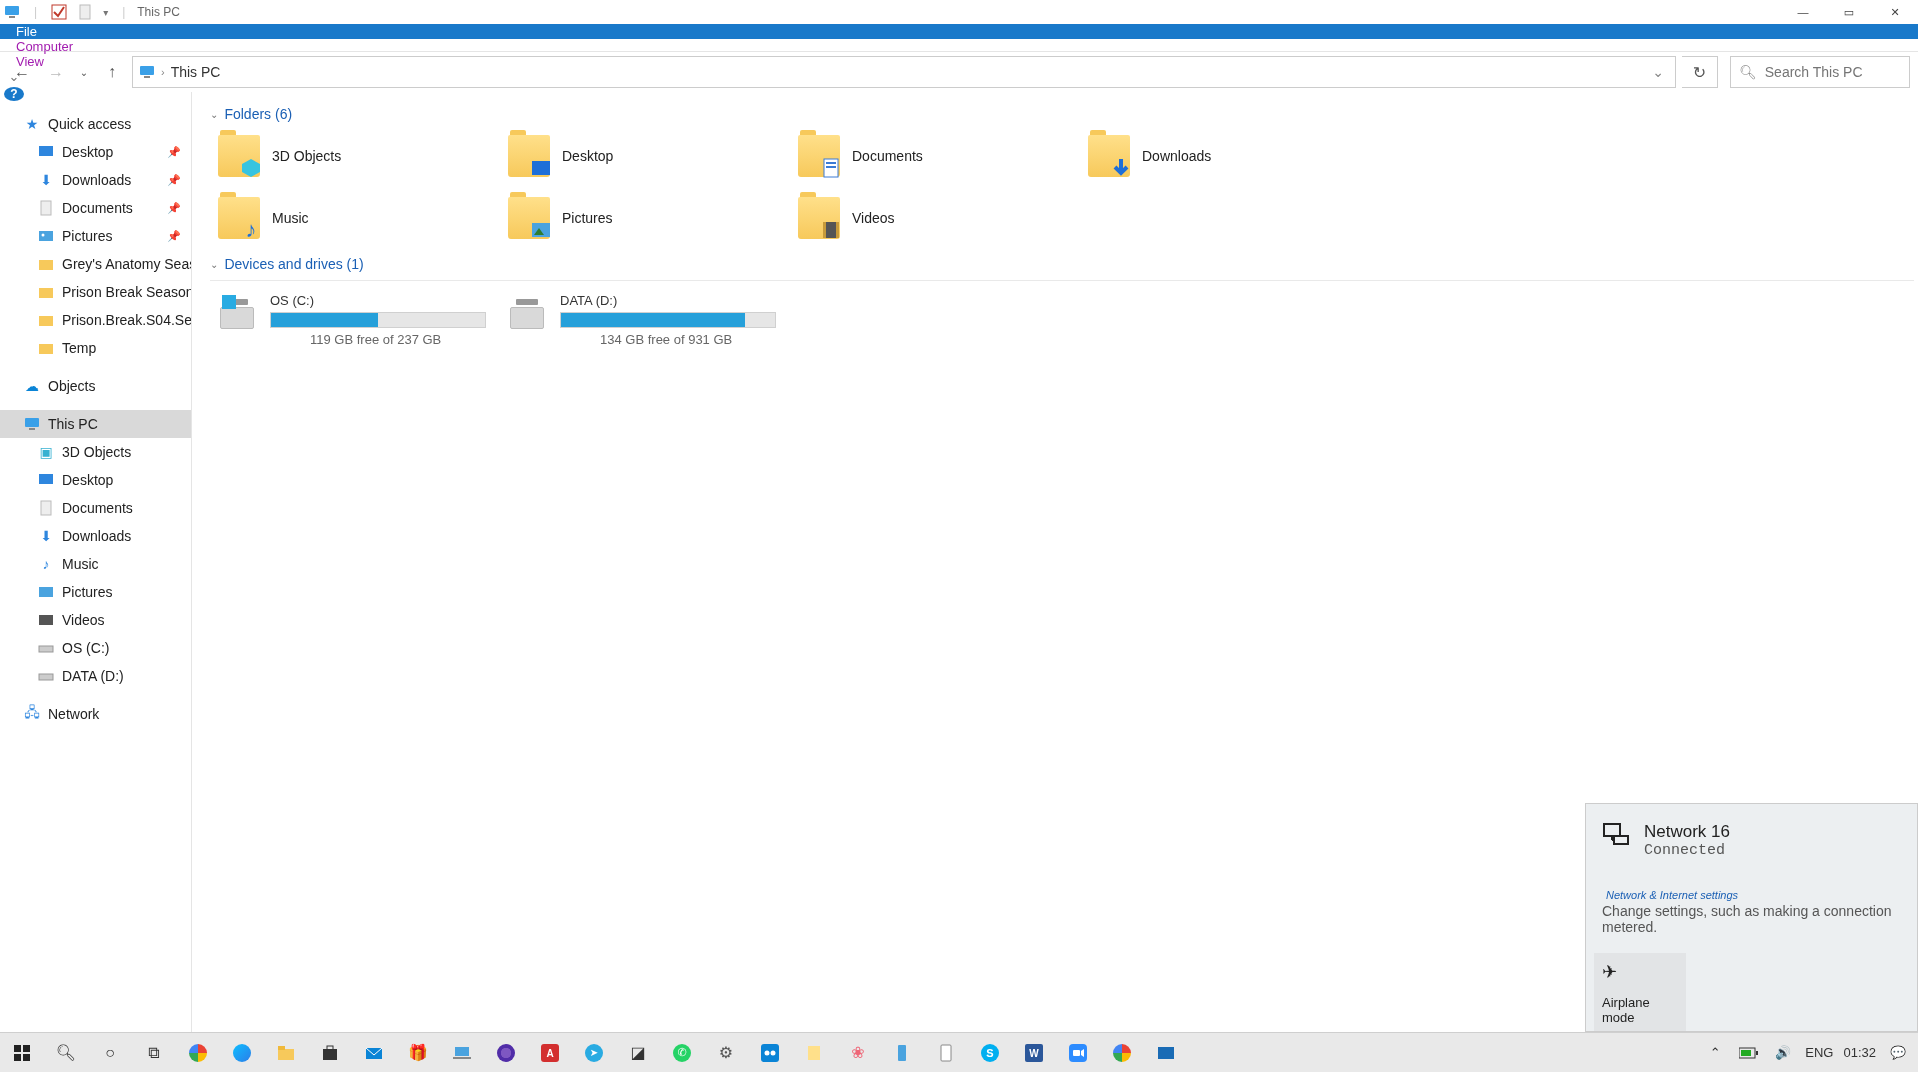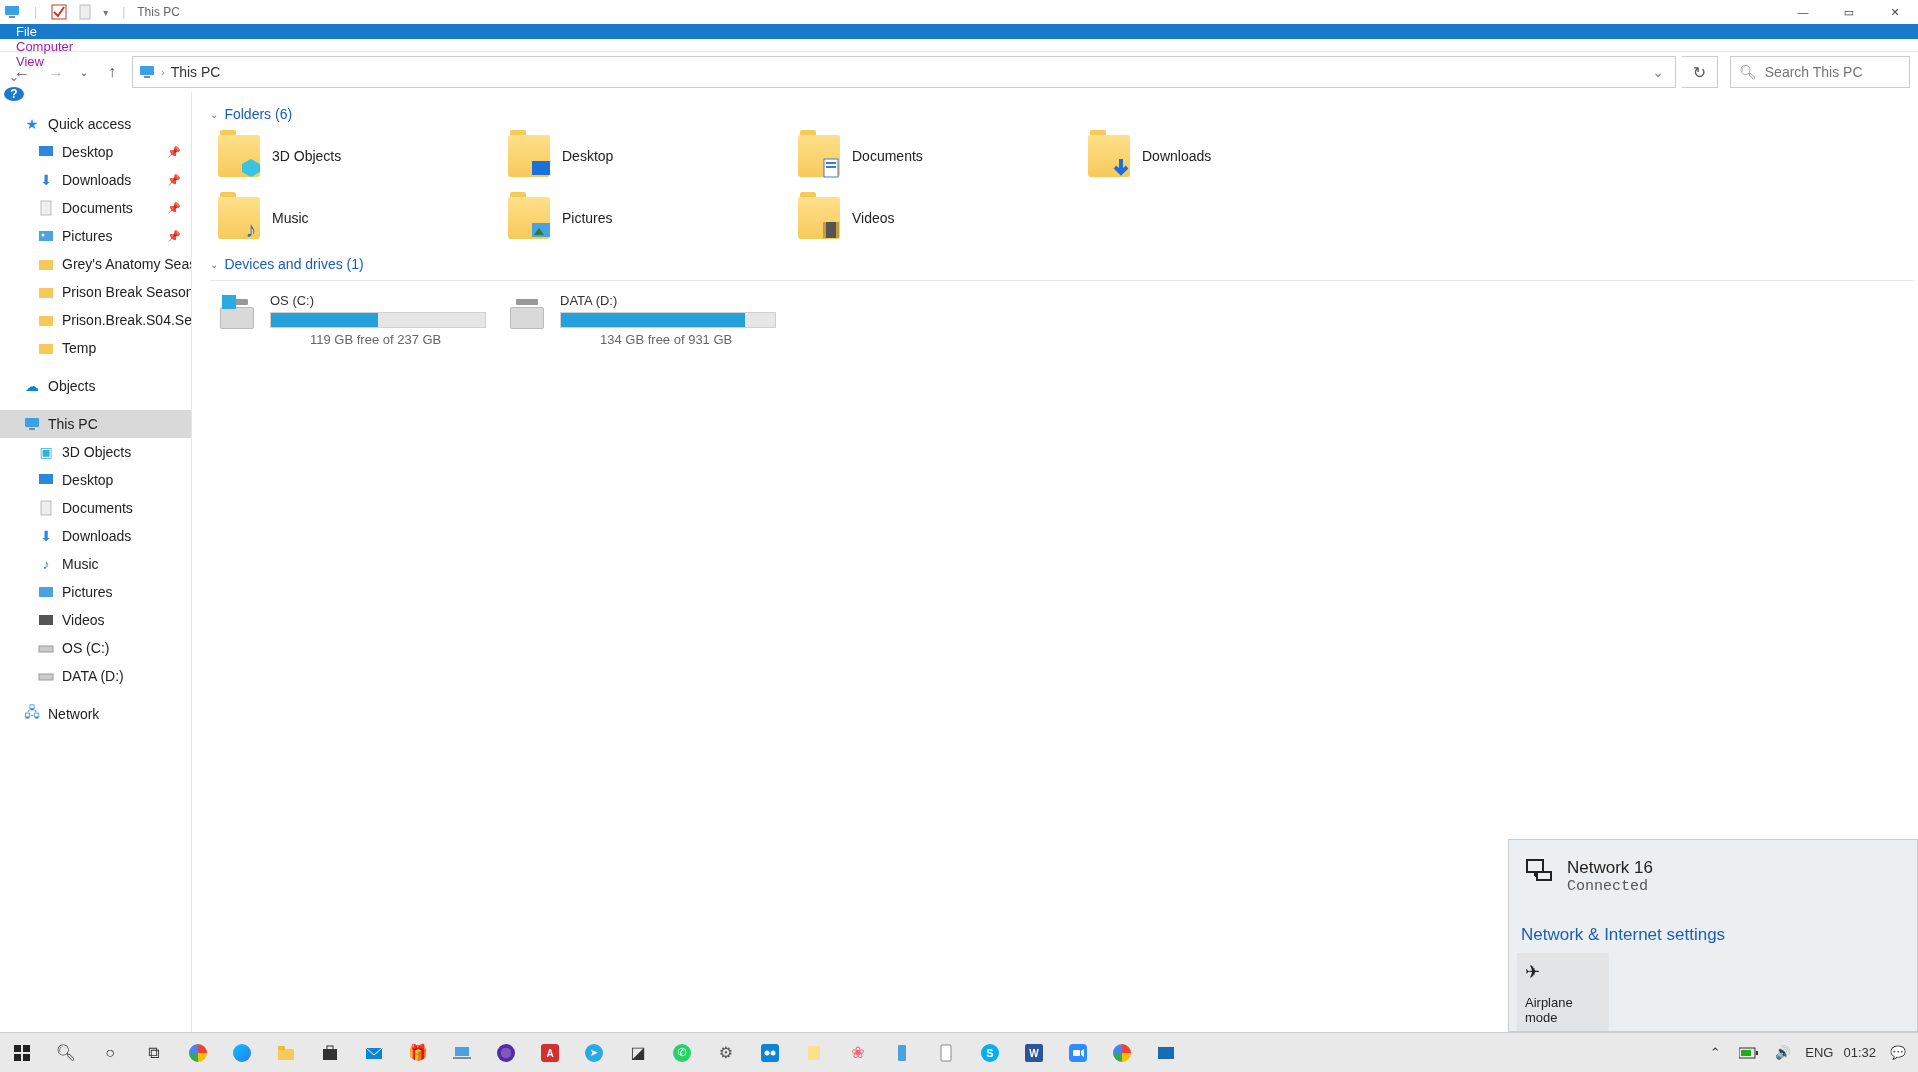--- a/index.html
+++ b/index.html
@@ -59,26 +59,26 @@
   .driveicon { width: 42px; height: 42px; position: relative; }
   .driveicon .body { position:absolute; left:2px; right:2px; top:14px; bottom:6px; background:#d9d9d9; border:1px solid #bbb; border-radius:2px; }
   .driveicon .slot { position:absolute; left:8px; right:8px; top:6px; height:6px; background:#999; border-radius:1px; }
   .driveinfo { flex: 1; font-size: 13px; color: #333; }
   .drivebar { width: 216px; height: 16px; background: #e6e6e6; margin: 4px 0; position: relative; border: 1px solid #d0d0d0; }
   .drivebar .fill { position: absolute; left: 0; top: 0; bottom: 0; background: #26a0da; }
   .drivefree { color: #666; font-size: 13px; margin-left: 40px; }
   .groupline { border-top: 1px solid #e9e9e9; margin: 2px 0 8px 14px; }
 
   
-  .flyout { position: absolute; right: 0; bottom: 40px; width: 410px; background: #eceff1; border: 1px solid #ccc; font-size: 15px; color: #222; }
+  .flyout { position: absolute; right: 0; bottom: 40px; width: 333px; background: #eceff1; border: 1px solid #ccc; font-size: 15px; color: #222; }
   .flyout .netrow { display: flex; gap: 14px; padding: 18px 16px 12px 16px; align-items: flex-start; }
   .flyout .neticon { width: 28px; height: 24px; }
   .flyout .netname { font-size: 17px; }
   .flyout .netstate { color: #555; font-size: 15px; font-family: Liberation Mono, monospace; }
-  .flyout .link { color: #1a5fb4; padding: 18px 16px 2px 12px; font-size: 17px; }
+  .flyout .link { color: #1a5fb4; padding: 18px 16px 2px 20px; font-size: 11px; font-style: italic; }
   .flyout .linksub { color: #555; padding: 0 16px 12px 16px; font-size: 14px; }
   .flyout .tilerow { display: flex; padding: 6px 0 0 8px; }
   .flyout .tile { width: 92px; height: 78px; background: #e2e4e6; display: flex; flex-direction: column; align-items: flex-start; justify-content: space-between; padding: 8px 8px 6px 8px; font-size: 13px; }
   .flyout .tile .ticon { font-size: 18px; }
 
   
   .taskbar { position: absolute; left: 0; right: 0; bottom: 0; height: 40px; background: #e9e9e9; border-top: 1px solid #cfcfcf; display: flex; align-items: center; }
   .taskbar .tbtn { width: 44px; height: 40px; display: flex; align-items: center; justify-content: center; font-size: 16px; color: #333; }
   .taskbar .tray { margin-left: auto; display: flex; align-items: center; gap: 10px; padding-right: 8px; font-size: 13px; color: #333; }
   .taskbar .tray .titem { display:flex; align-items:center; justify-content:center; width:24px; }
@@ -447,20 +447,21 @@
           <line x1="10" y1="14" x2="10" y2="18" stroke="#222" stroke-width="2"></line>
           <line x1="10" y1="18" x2="12" y2="18" stroke="#222" stroke-width="2"></line>
         </svg>
     </span>
     <div>
       <div class="netname">Network 16</div>
       <div class="netstate">Connected</div>
     </div>
   </div>
   <div class="link">Network &amp; Internet settings</div>
+  <div class="linksub">Change settings, such as making a connection metered.</div>
   <div class="tilerow">
     <div class="tile">
       <span class="ticon">✈</span>
       <span>Airplane mode</span>
     </div>
   </div>
 </div>
 
 <div class="taskbar">
   <div class="tbtn">

